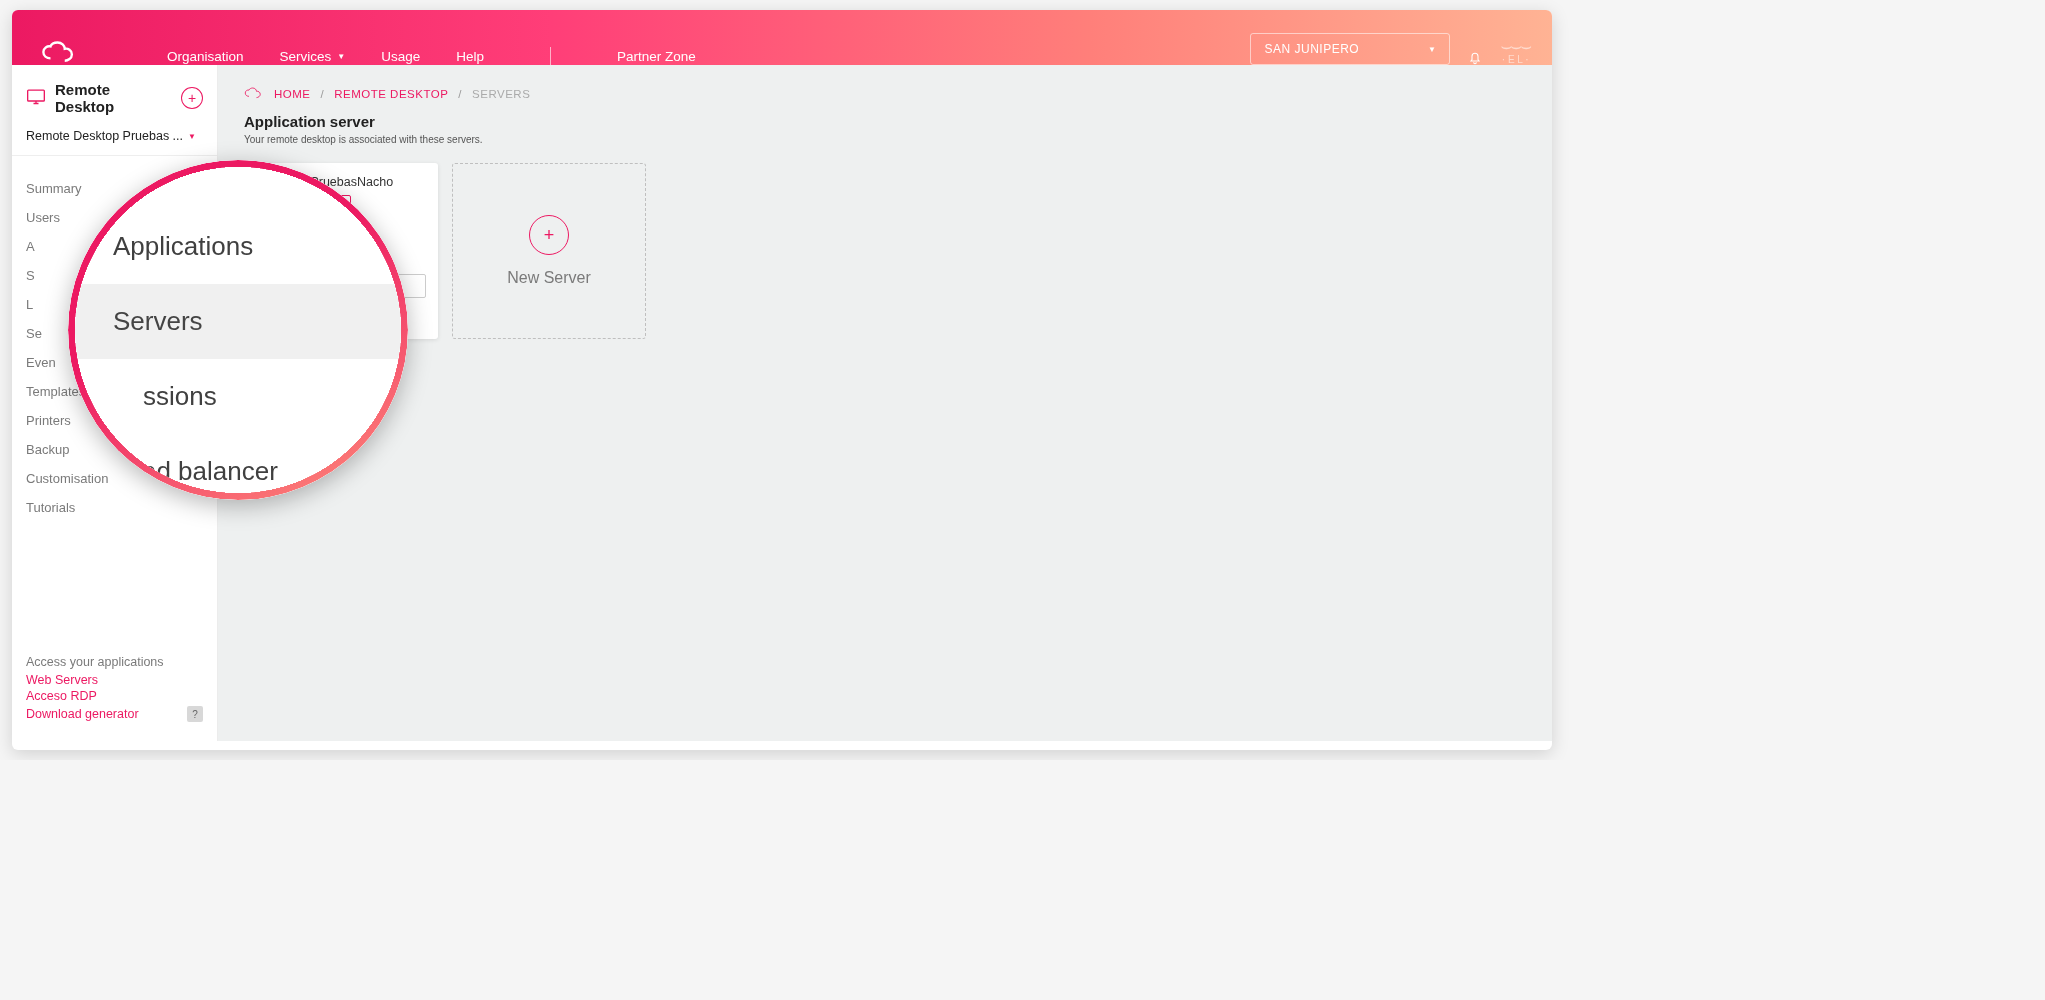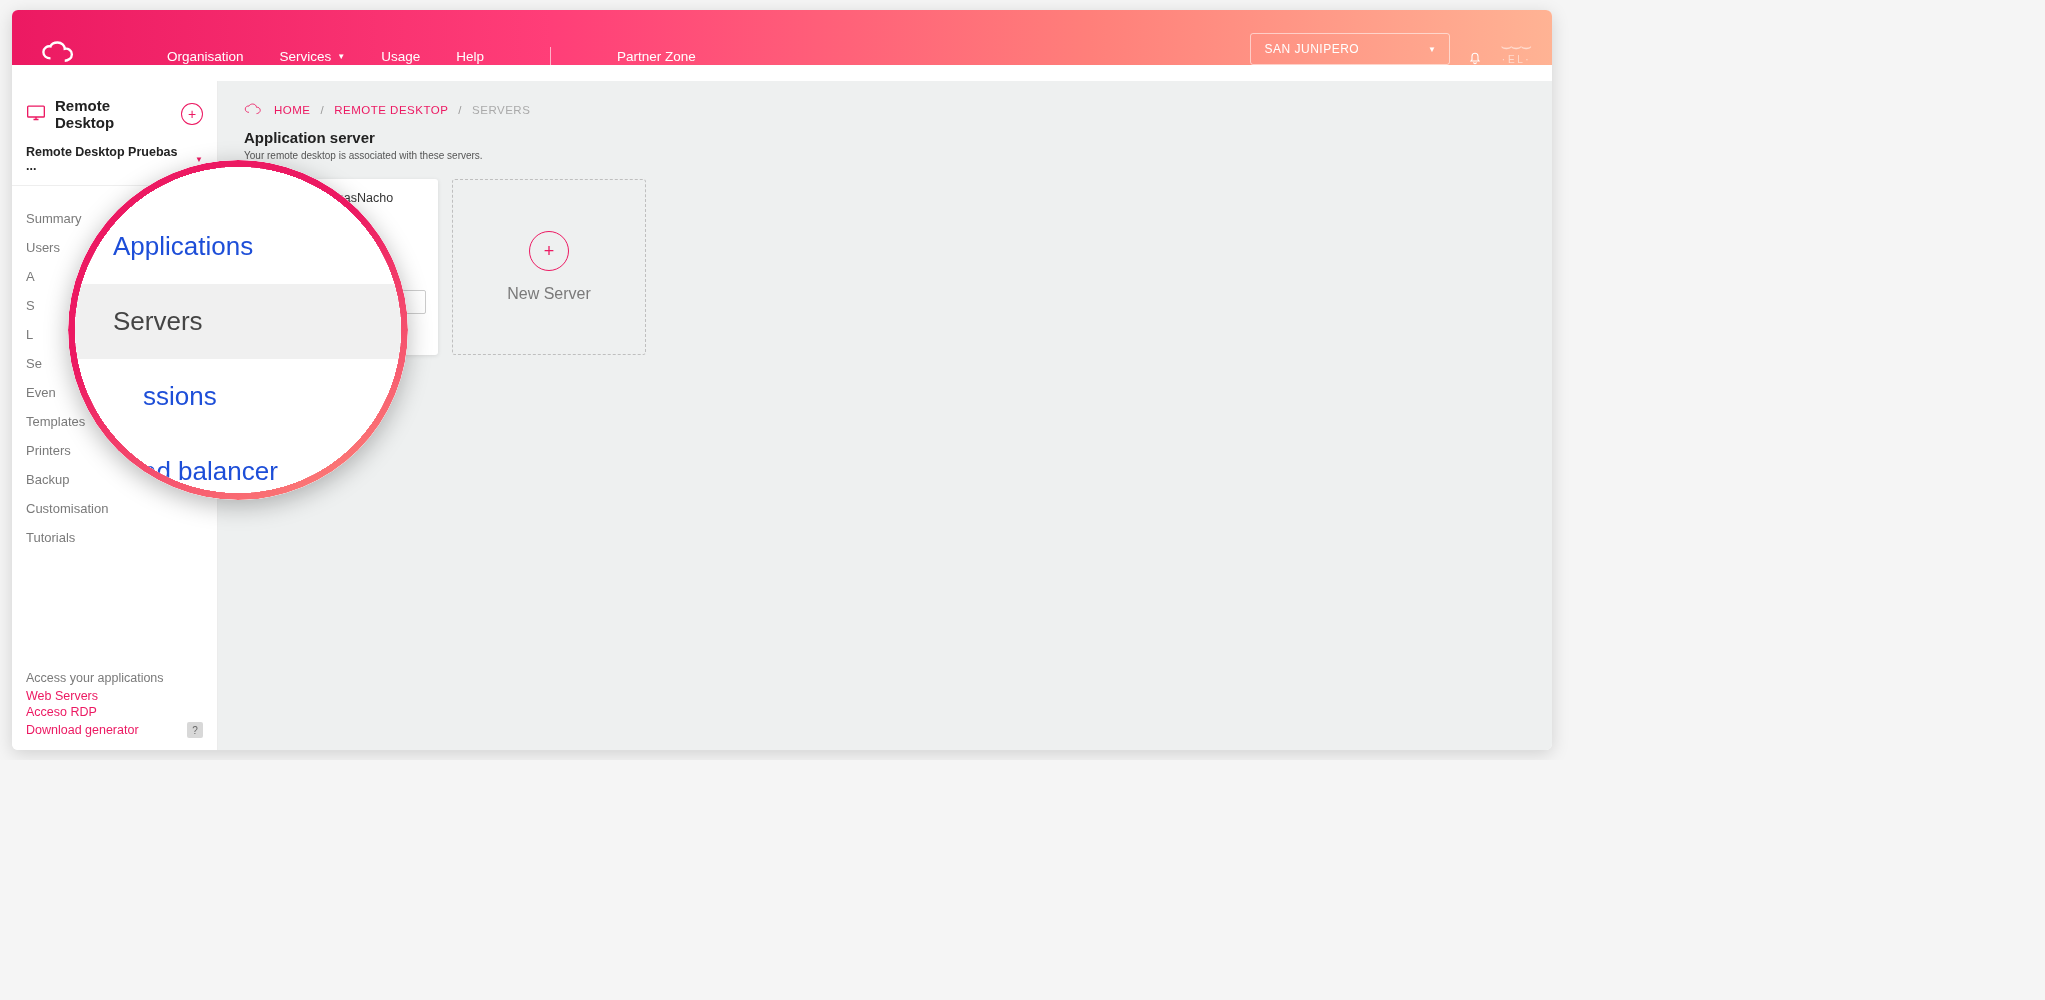--- a/index.html
+++ b/index.html
@@ -23,28 +23,28 @@
   .nav-item{cursor:pointer;display:flex;align-items:center;gap:6px;}
   .tri{font-size:8px;}
   .divider{width:1px;height:18px;background:rgba(255,255,255,.6);margin:0 30px;}
   .spacer{flex:1;}
   .org-select{border:1px solid rgba(255,255,255,.55);border-radius:3px;height:32px;min-width:200px;padding:0 13px;display:flex;align-items:center;justify-content:space-between;font-size:12px;letter-spacing:.5px;cursor:pointer;}
   .bell{width:50px;display:flex;justify-content:center;cursor:pointer;}
   .bell svg{width:16px;height:16px;fill:none;stroke:#fff;stroke-width:1.6;}
   .brand2{margin-right:22px;opacity:.55;font-size:10px;text-align:center;line-height:1;}
   .brand2 .g{font-size:18px;letter-spacing:-2px;}
   
-  .body{display:flex;height:calc(100% - 64px);margin-top:16px;}
+  .body{display:flex;height:calc(100% - 64px);}
   .sidebar{width:206px;background:#fff;border-right:1px solid #ececec;display:flex;flex-direction:column;position:relative;}
   .side-head{padding:16px 14px 14px 14px;display:flex;align-items:center;gap:9px;}
   .side-head .ic{color:var(--pink);}
   .side-head .ic svg{width:20px;height:18px;stroke:var(--pink);fill:none;stroke-width:1.6;}
   .side-head .title{font-weight:600;font-size:15px;color:#222;}
   .add-circle{margin-left:auto;width:22px;height:22px;border:1.5px solid var(--pink);border-radius:50%;color:var(--pink);display:flex;align-items:center;justify-content:center;font-size:14px;cursor:pointer;}
-  .side-sub{padding:0 14px 12px 14px;font-size:12.5px;font-weight:700;color:#222;display:flex;align-items:center;gap:5px;border-bottom:1px solid #eee;cursor:pointer;}
+  .side-sub{padding:0 14px 12px 14px;font-size:12.5px;font-weight:400;color:#222;display:flex;align-items:center;gap:5px;border-bottom:1px solid #eee;cursor:pointer;}
   .side-sub .tri2{color:var(--pink);font-size:8px;}
   .side-nav{padding:18px 0 0 0;}
   .side-link{padding:7px 14px;font-size:13px;color:var(--muted);cursor:pointer;}
   .side-foot{margin-top:auto;padding:12px 14px 18px 14px;font-size:12.5px;}
   .side-foot .lbl{color:var(--muted);margin-bottom:4px;}
   .side-foot a{display:block;color:var(--pink);text-decoration:none;margin:2px 0;cursor:pointer;}
   .side-foot .row{display:flex;align-items:center;gap:8px;}
   .qmark{margin-left:auto;width:16px;height:16px;background:#d8d8d8;color:#666;font-size:10px;border-radius:2px;display:flex;align-items:center;justify-content:center;}
   
   .main{flex:1;background:var(--bg);padding:22px 26px;overflow:auto;}
@@ -60,21 +60,21 @@
   .card.server .name{color:#333;margin-bottom:4px;white-space:nowrap;overflow:hidden;}
   .card .badge{display:inline-block;border:1px solid var(--pink);color:var(--pink);font-size:10px;padding:1px 6px;border-radius:2px;margin-top:2px;position:relative;}
   .card .size{border:1px solid #ccc;border-radius:2px;font-size:11px;color:#666;padding:5px 0;margin-top:64px;}
   .card.new{border:1px dashed #bfbfbf;display:flex;flex-direction:column;align-items:center;justify-content:center;cursor:pointer;color:var(--muted);}
   .card.new .plus{width:40px;height:40px;border:1.5px solid var(--pink);border-radius:50%;color:var(--pink);display:flex;align-items:center;justify-content:center;font-size:18px;margin-bottom:14px;}
   
   .lens{position:absolute;left:56px;top:150px;width:340px;height:340px;border-radius:50%;overflow:hidden;box-shadow:0 6px 24px rgba(0,0,0,.28);background:#fff;}
   .lens::before{content:"";position:absolute;inset:0;border-radius:50%;padding:7px;background:linear-gradient(150deg,var(--pink) 0%,var(--pink) 40%,var(--orange) 100%);-webkit-mask:radial-gradient(circle at center,transparent 0,transparent 163px,#000 163px);mask:radial-gradient(circle at center,transparent 0,transparent 163px,#000 163px);}
   .lens-inner{position:absolute;inset:7px;border-radius:50%;background:#fff;overflow:hidden;}
   .lens-list{position:absolute;left:28px;top:42px;right:0;}
-  .lens-item{font-size:26px;color:#1d4ed8;padding:22px 0 22px 10px;cursor:pointer;}
+  .lens-item{font-size:26px;color:#404040;padding:22px 0 22px 10px;cursor:pointer;}
   .lens-item.sel{background:#f0f0f0;color:#444;margin-left:-40px;padding-left:50px;}
   .lens-item.sess{margin-left:30px;}
 </style>
 </head>
 <body>
 
 <div class="frame">
 
   <div class="topbar">
     <div class="logo">

